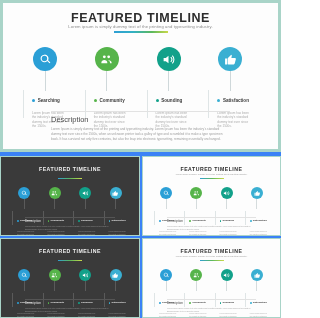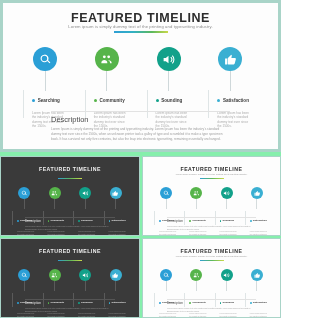--- a/index.html
+++ b/index.html
@@ -2,21 +2,21 @@
 <html><head>
 <meta charset="utf-8">
 <style>
   html,body{margin:0;padding:0;}
   body{
     width:281px;height:318px;
     background:#ffffff;
     font-family:"Liberation Sans", sans-serif;
     overflow:hidden;
   }
-  .sheet{position:relative;width:299px;height:318px;background:#86efac;}
+  .sheet{position:relative;width:299px;height:318px;background:#3b82f6;}
 
   
   .slide{position:absolute;box-sizing:border-box;border:1px solid #a9d4c8;overflow:hidden;}
   .slide.light{background:#fdfdfd;}
   .slide.dark{background:#3a3a3a;}
 
   
   #hero{left:0;top:0;width:281px;height:152px;border-width:3px;}
 
   .hero-inner{position:relative;width:100%;height:100%;}

